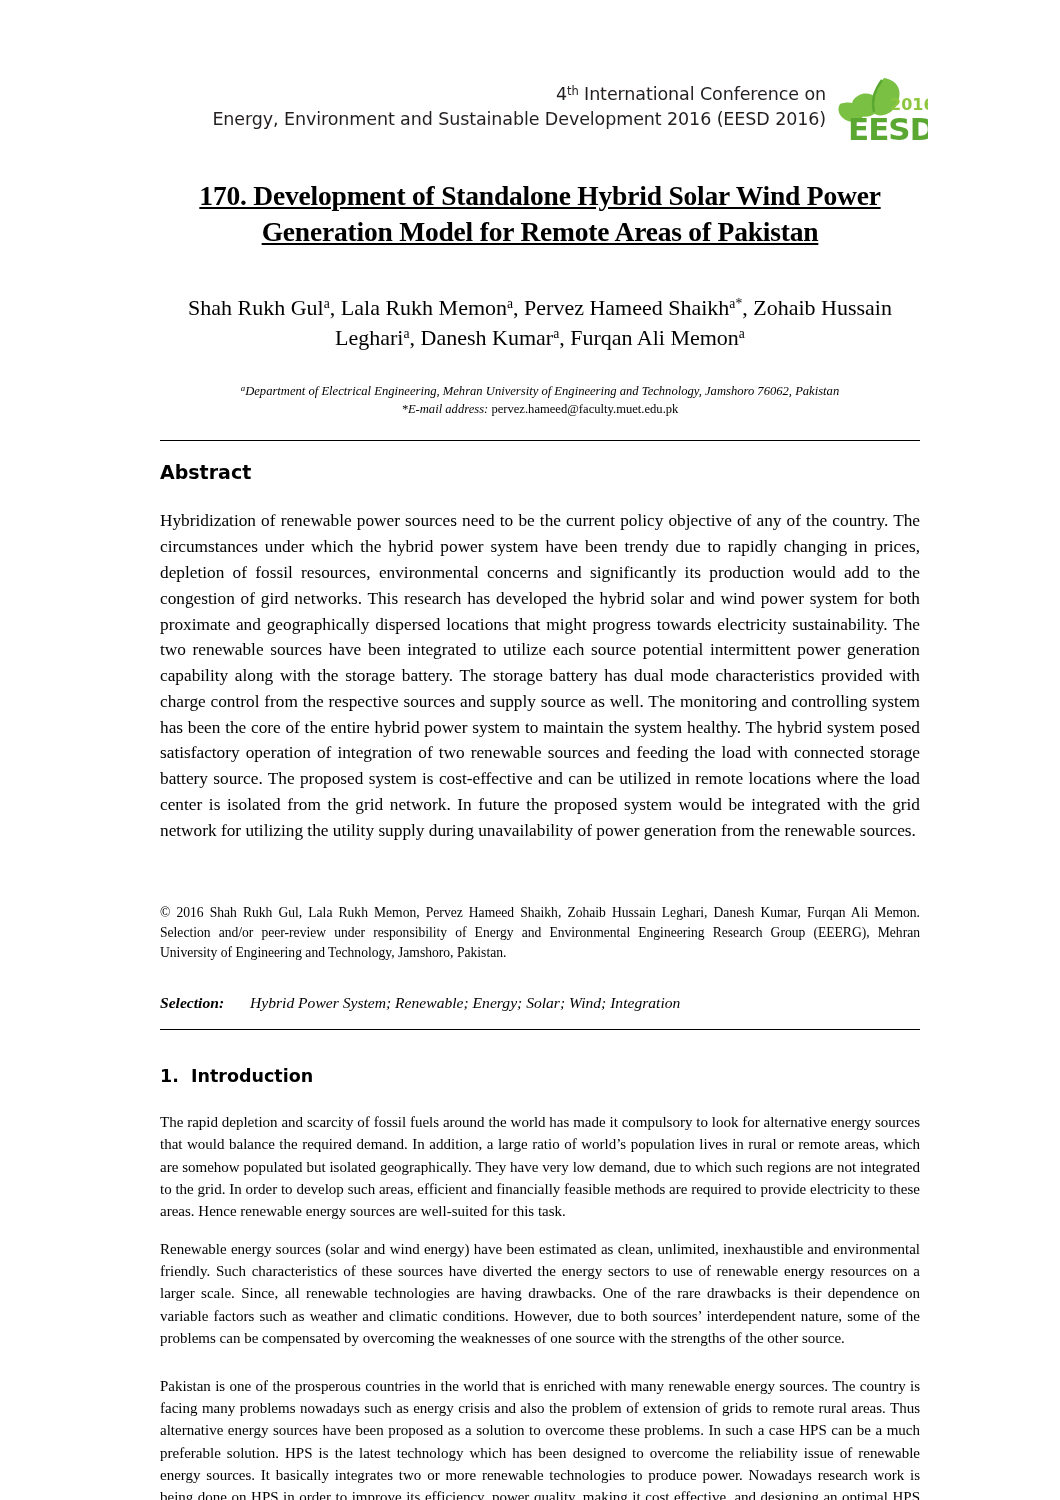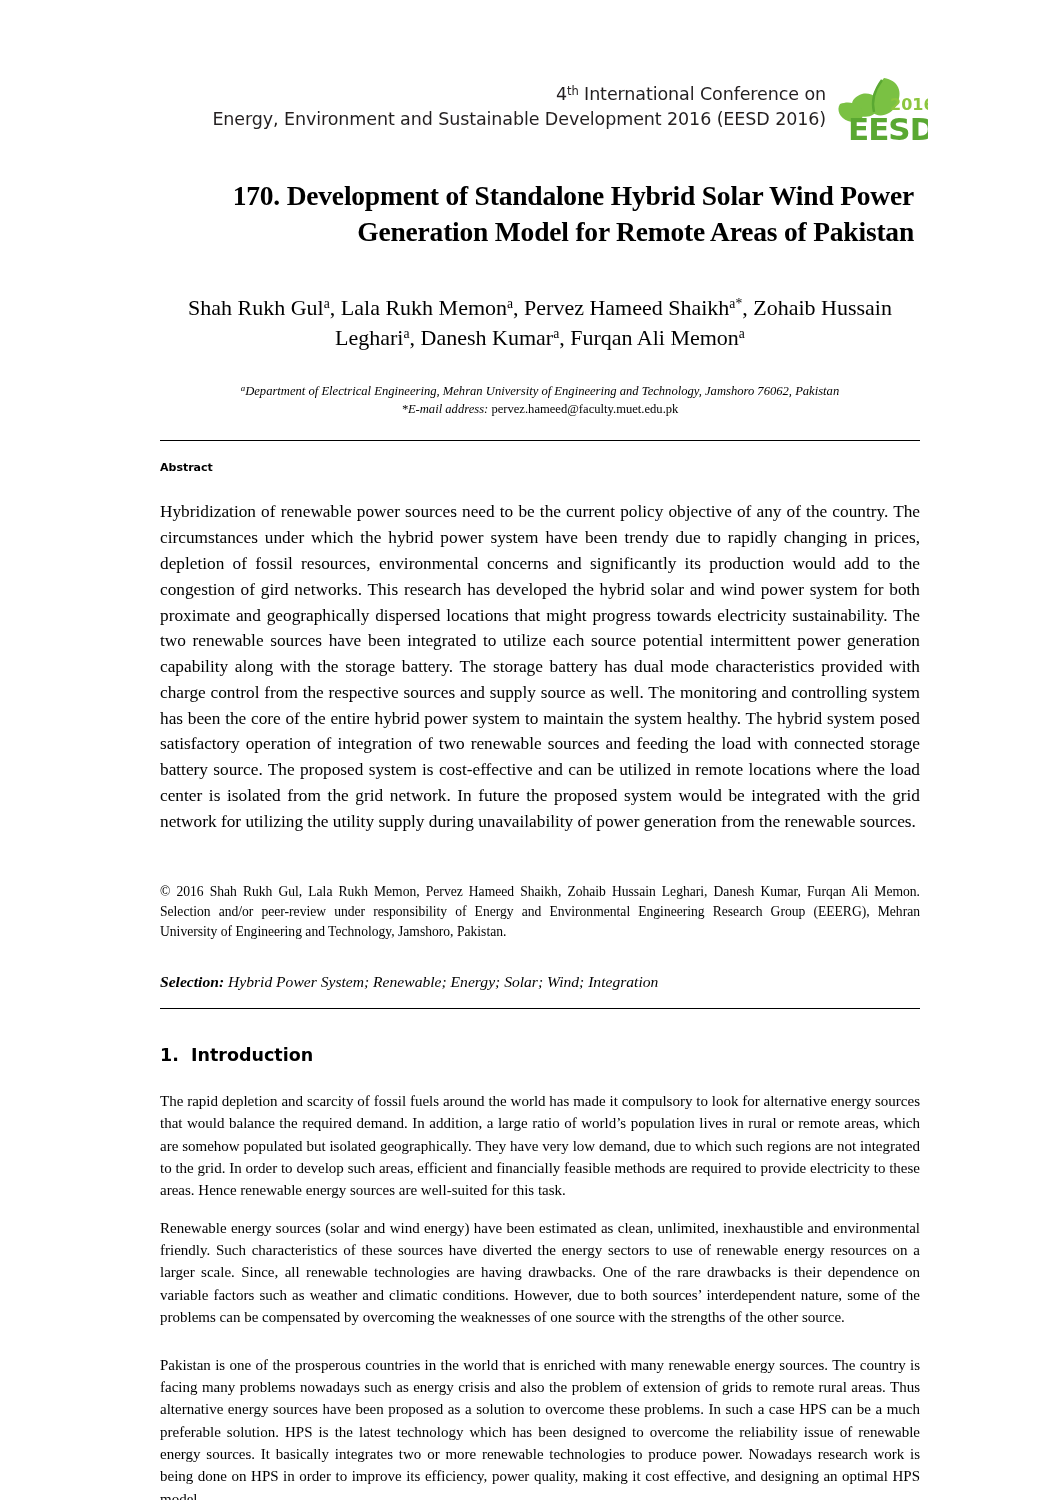--- a/index.html
+++ b/index.html
@@ -56,27 +56,28 @@
     right: -8px;
     top: 72px;
     width: 96px;
     height: 82px;
   }
   .logo svg { display: block; }
 
   
   .title {
     margin: 30px 0 12px 0;
-    text-align: right;
+    text-align: center;
     font-family: "Liberation Serif", serif;
     font-weight: bold;
     font-size: 27.5px;
     line-height: 1.32;
     letter-spacing: -0.2px;
     padding: 0 6px;
+    text-decoration: underline;
   }
 
   
   .authors {
     margin-top: 42px;
     text-align: center;
     font-size: 22px;
     line-height: 1.40;
     padding: 0 26px;
   }
@@ -109,49 +110,50 @@
     margin: 0;
     width: 760px;
   }
   .rule-top { margin-top: 22px; }
   .rule-keywords { margin-top: 17px; }
 
   
   .abstract-heading {
     font-family: "DejaVu Sans", sans-serif;
     font-weight: bold;
-    font-size: 11px;
+    font-size: 19px;
     margin-top: 20px;
   }
   .abstract-body {
     margin-top: 25px;
     font-size: 17.3px;
     line-height: 1.49;
     text-align: justify;
     text-justify: inter-word;
   }
 
   .copyright {
-    margin-top: 48px;
+    margin-top: 60px;
     font-size: 13.6px;
     line-height: 1.44;
     text-align: justify;
   }
 
   .keywords {
     margin-top: 32px;
     font-size: 15.6px;
     font-style: italic;
   }
   .keywords .kw-label {
     font-weight: bold;
     font-style: italic;
   }
   .keywords .kw-list {
     font-style: italic;
+    margin-left: 22px;
   }
 
   
   .section-heading {
     font-family: "DejaVu Sans", sans-serif;
     font-weight: bold;
     font-size: 17.5px;
     margin-top: 36px;
   }
   .section-heading .num {

